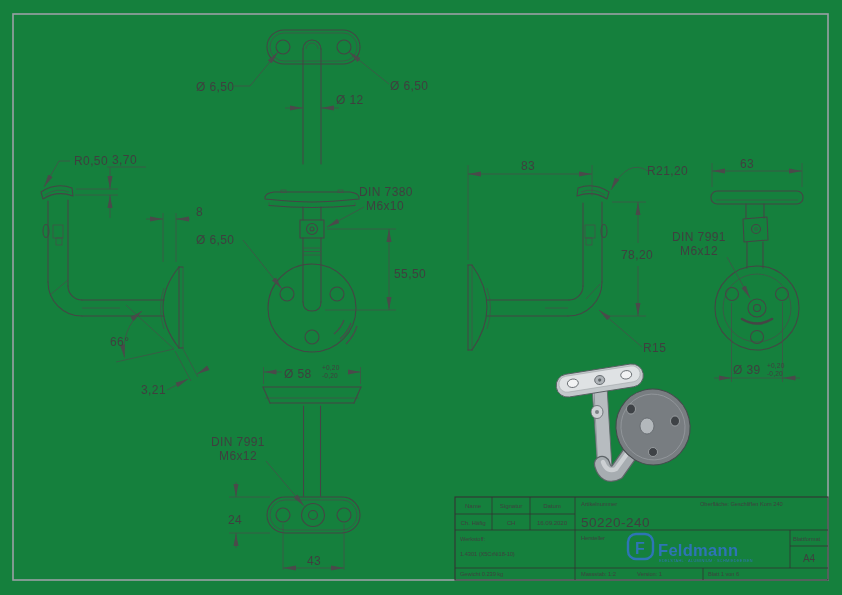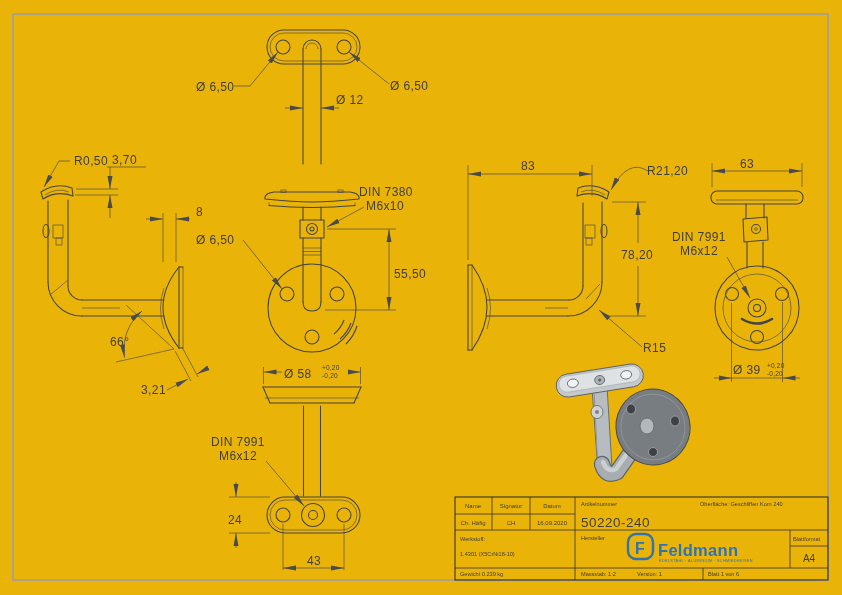--- a/index.html
+++ b/index.html
@@ -1,16 +1,16 @@
 <!DOCTYPE html>
 <html><head>
 <meta charset="utf-8">
 <style>
   html,body{margin:0;padding:0;background:#fff;}
-  .sheet{position:relative;width:842px;height:595px;background:#eab308;overflow:hidden;
+  .sheet{position:relative;width:842px;height:595px;background:#15803d;overflow:hidden;
          font-family:"Liberation Sans", sans-serif;}
   svg{display:block;}
   svg text{fill:#3f3f3f;}
   .ol{stroke:#454545;stroke-width:1.05;fill:none;stroke-linecap:round;stroke-linejoin:round;}
   .thin{stroke:#4a4a4a;stroke-width:0.65;fill:none;}
   .dim{stroke:#4a4a4a;stroke-width:0.7;fill:none;}
   .tb{stroke:#333;stroke-width:0.8;fill:none;}
   .tbOuter{stroke:#333;stroke-width:1.1;fill:none;}
   .frame{stroke:#9aa0a5;stroke-width:1.6;fill:none;}
   .d{font-size:12px;letter-spacing:0.4px;}

